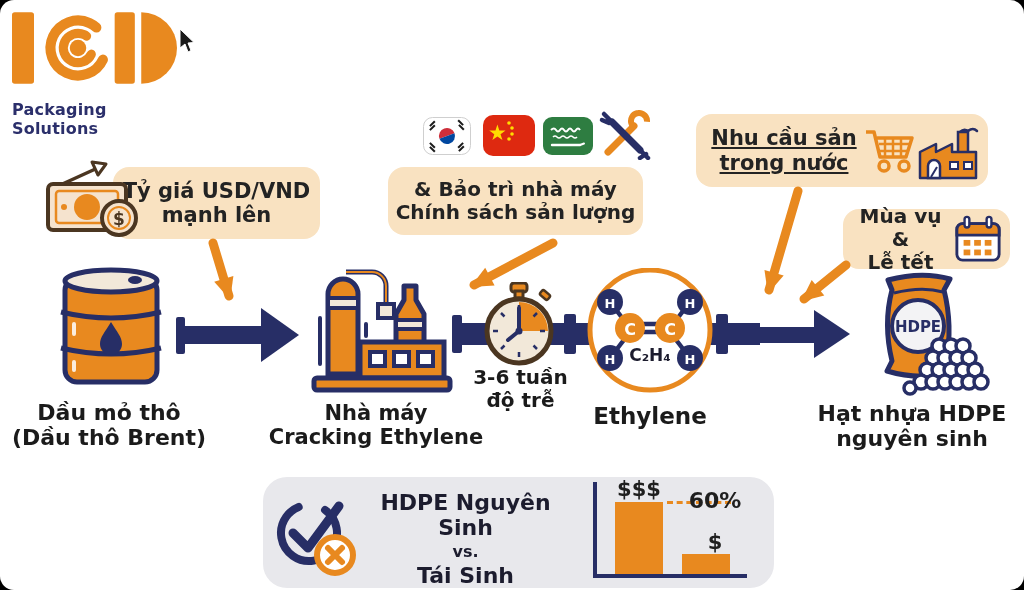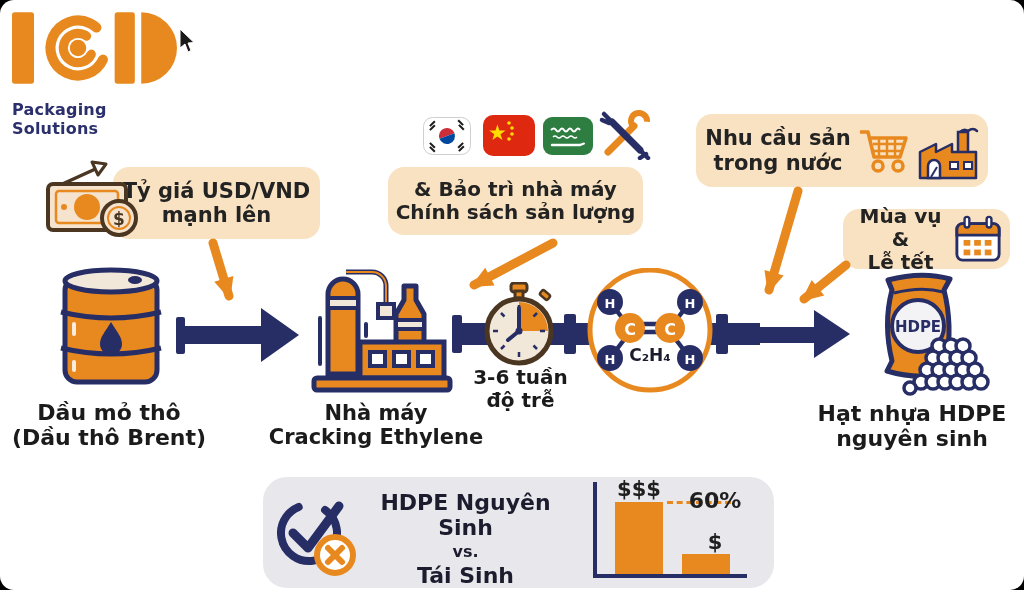--- a/index.html
+++ b/index.html
@@ -111,21 +111,21 @@
     <text x="79" y="63" font-size="17" fill="#4b3621" text-anchor="middle" dominant-baseline="central">$</text>
   </svg>
 
   <div class="callout" style="left:388px;top:167px;width:255px;height:68px;font-size:20px;">
     <div>
       <div>&amp; Bảo trì nhà máy</div>
       <div>Chính sách sản lượng</div>
     </div>
   </div>
 
-  <div class="callout" style="left:696px;top:114px;width:292px;height:73px;font-size:21px;gap:6px;padding:0 8px;">
+  <div class="callout" style="left:696px;top:114px;width:292px;height:73px;font-size:21px;padding:0 8px;text-decoration:underline;">
     <div style="flex:1;">
       <div>Nhu cầu sản</div>
       <div>trong nước</div>
     </div>
     <svg width="52" height="50" viewBox="0 0 52 50">
       <path d="M2,6 H10 L16,31 H42 L48,12 H13" fill="none" stroke="#E8891F" stroke-width="3.5" stroke-linejoin="round"></path>
       <path d="M21,12 V31 M29,12 V31 M37,12 V31 M15,18 H45 M16,25 H43" stroke="#E8891F" stroke-width="2.5"></path>
       <circle cx="20" cy="40" r="5" fill="none" stroke="#E8891F" stroke-width="3.5"></circle>
       <circle cx="40" cy="40" r="5" fill="none" stroke="#E8891F" stroke-width="3.5"></circle>
     </svg>
@@ -288,20 +288,23 @@
     <div>(Dầu thô Brent)</div>
   </div>
   <div class="flow-label" style="left:266px;top:402px;width:220px;font-size:21px;">
     <div>Nhà máy</div>
     <div>Cracking Ethylene</div>
   </div>
   <div class="flow-label" style="left:468px;top:366px;width:105px;font-size:20px;">
     <div>3-6 tuần</div>
     <div>độ trễ</div>
   </div>
+  <div class="flow-label" style="left:585px;top:403px;width:130px;font-size:23px;">
+    <div>Ethylene</div>
+  </div>
   <div class="flow-label" style="left:806px;top:402px;width:212px;font-size:22px;">
     <div>Hạt nhựa HDPE</div>
     <div>nguyên sinh</div>
   </div>
 
   <div id="compare-box">
     <svg class="abs" style="left:12px;top:16px;" width="86" height="84" viewBox="0 0 86 84">
       <circle cx="34" cy="40" r="28" fill="none" stroke="#272E66" stroke-width="8" stroke-dasharray="148 28" stroke-linecap="round" transform="rotate(-55 34 40)"></circle>
       <path d="M18,40 L33,55 L64,13" fill="none" stroke="#272E66" stroke-width="9" stroke-linecap="round" stroke-linejoin="round"></path>
       <circle cx="60" cy="62" r="18" fill="#fff" stroke="#E8891F" stroke-width="6"></circle>

